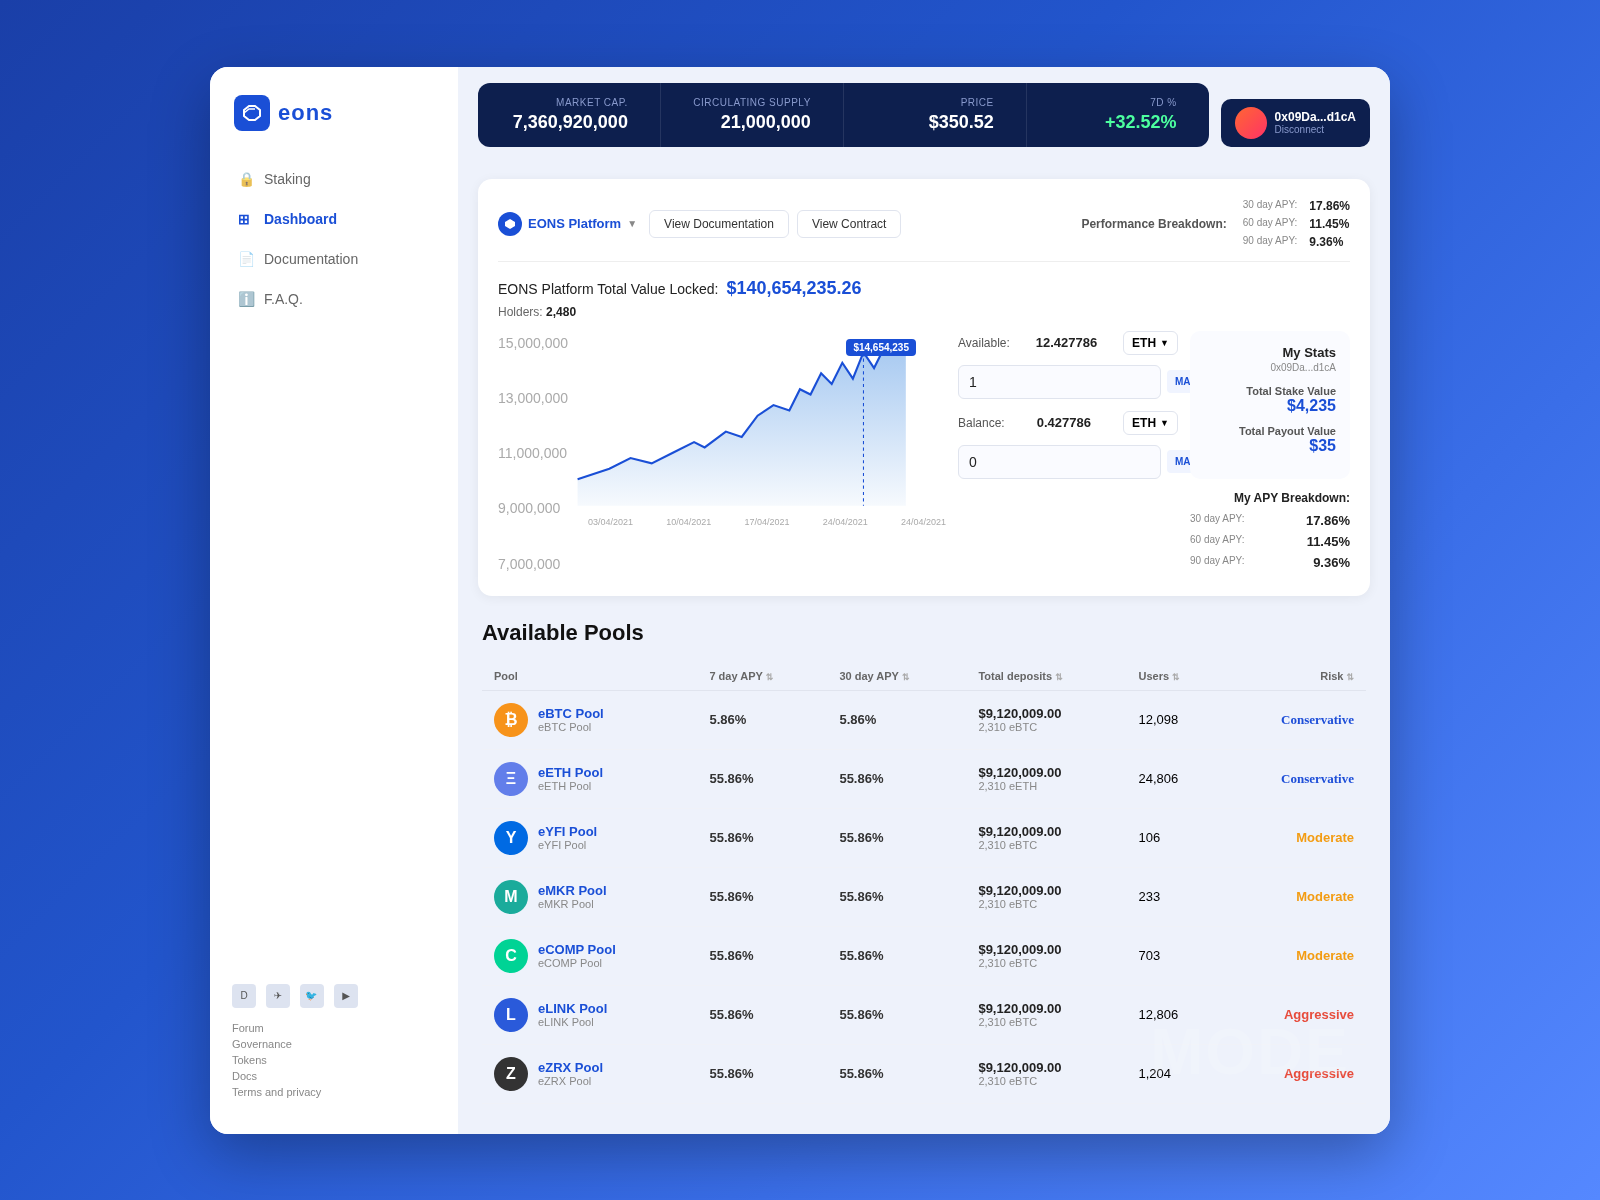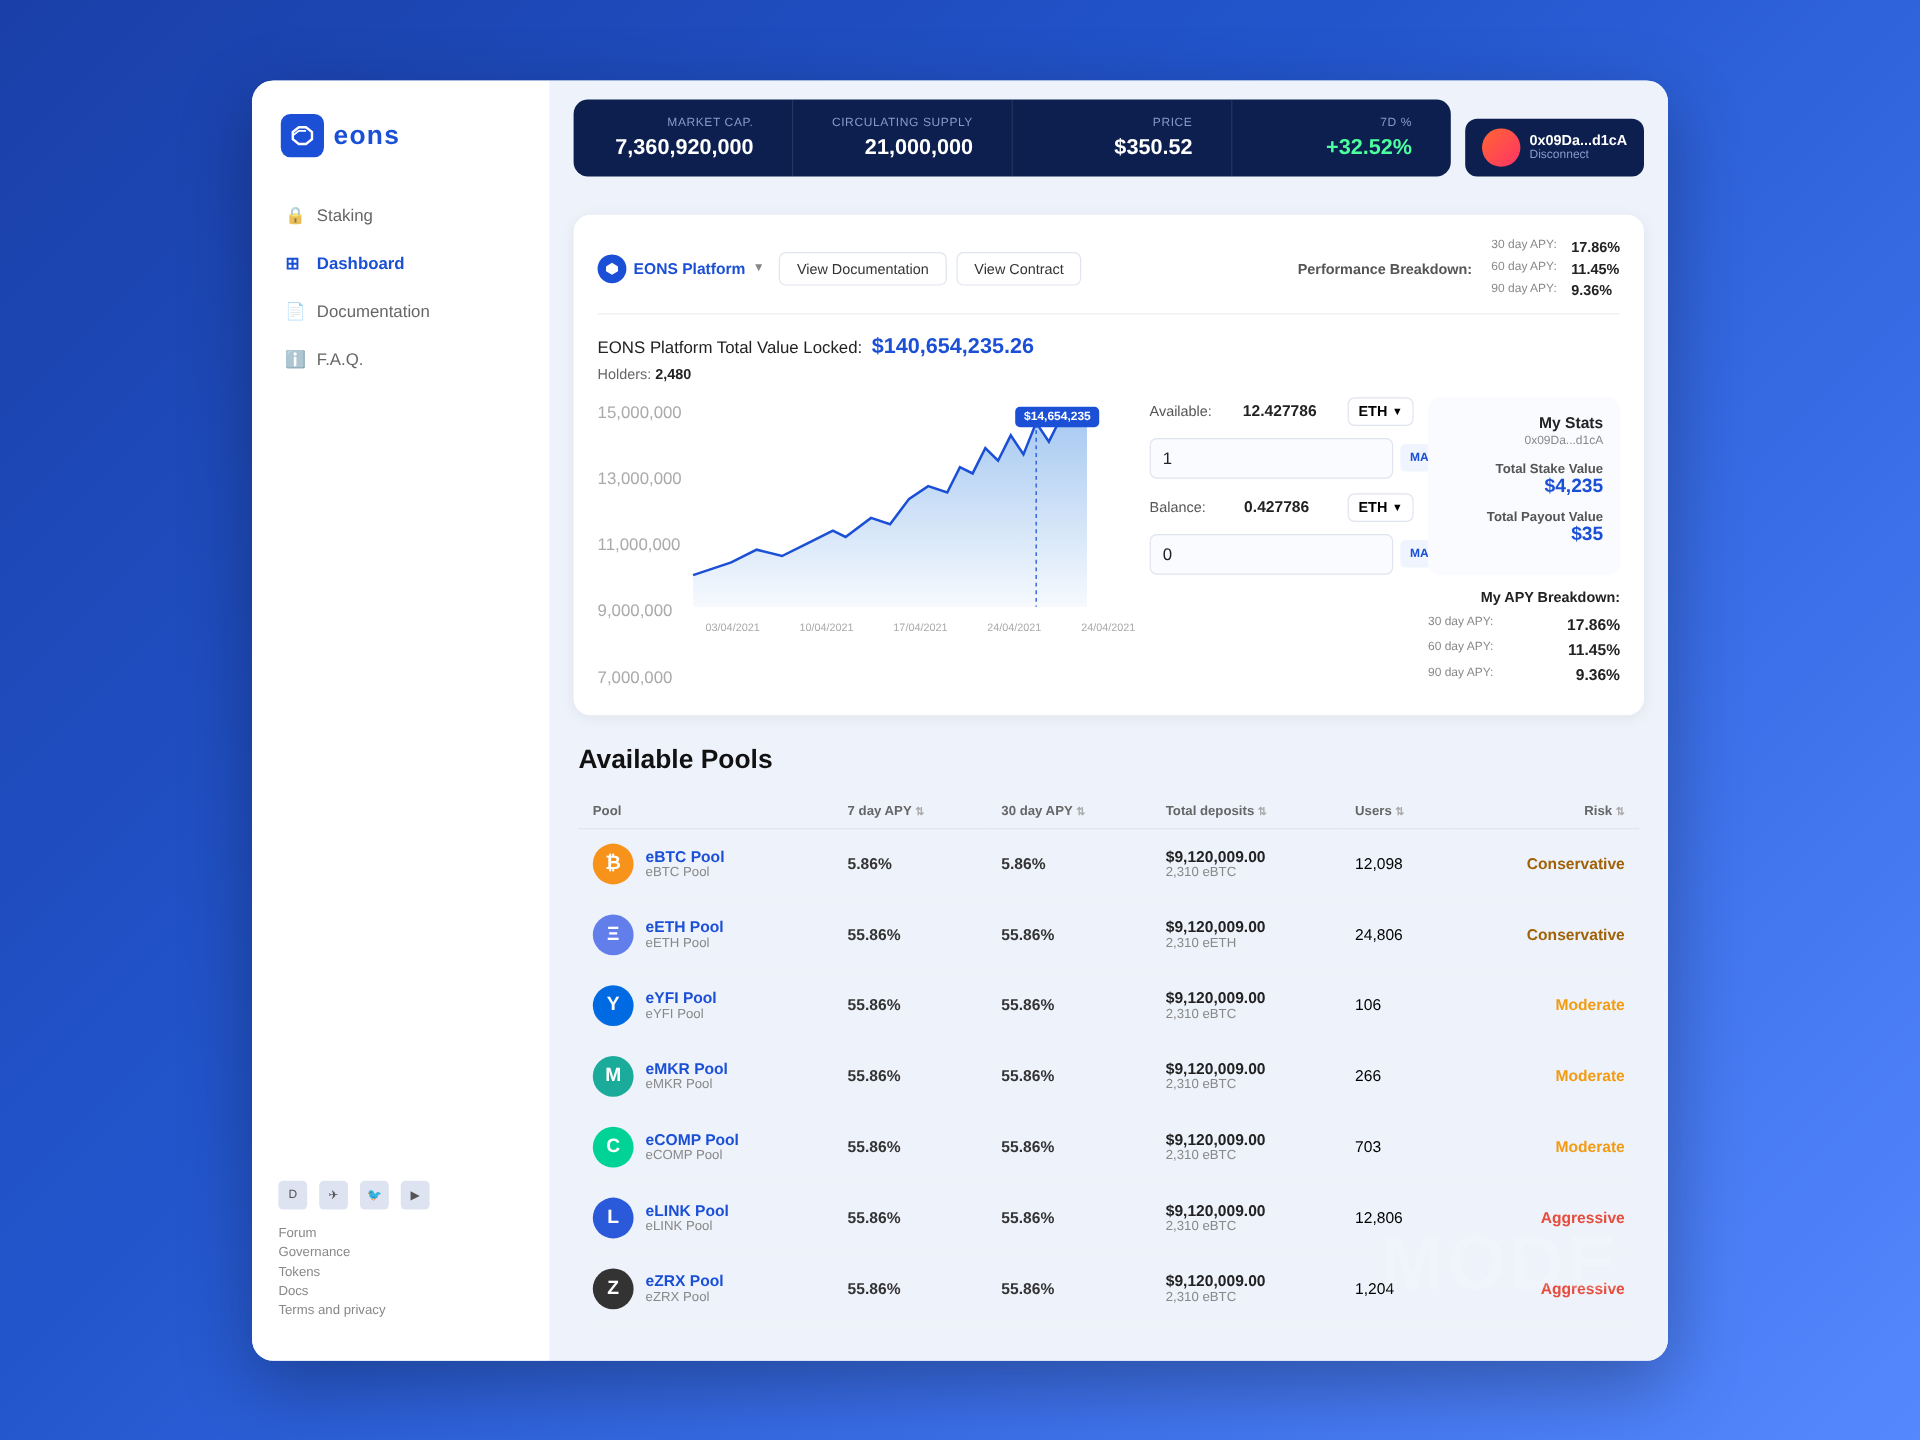--- a/index.html
+++ b/index.html
@@ -371,21 +371,21 @@
     .pool-icon.yfi { background: #006ae3; }
     .pool-icon.mkr { background: #1aab9b; }
     .pool-icon.comp { background: #00d395; }
     .pool-icon.link { background: #2a5ada; }
     .pool-icon.zrx { background: #333; }
     .pool-name { font-weight: 700; color: #1a4fd6; font-size: 13px; }
     .pool-sub { font-size: 11px; color: #888; }
     .apy-text { font-weight: 600; color: #333; }
     .deposit-amount { font-weight: 700; color: #222; font-size: 13px; }
     .deposit-sub { font-size: 11px; color: #888; }
-    .risk-conservative { color: #a16207; font-weight: 600; font-size: 13px; }
+    .risk-conservative { color: #1d4ed8; font-weight: 600; font-size: 13px; font-family: Liberation Serif, serif; }
     .risk-moderate { color: #f39c12; font-weight: 600; font-size: 13px; }
     .risk-aggressive { color: #e74c3c; font-weight: 600; font-size: 13px; }
     
     .watermark {
       position: absolute;
       bottom: 20px;
       right: 20px;
       font-size: 64px;
       font-weight: 900;
       color: rgba(255,255,255,0.15);
@@ -740,21 +740,21 @@
           <div class="pool-sub">eMKR Pool</div>
         </div>
       </div>
     </td>
     <td class="apy-text">55.86%</td>
     <td class="apy-text">55.86%</td>
     <td>
       <div class="deposit-amount">$9,120,009.00</div>
       <div class="deposit-sub">2,310 eBTC</div>
     </td>
-    <td>266</td>
+    <td>233</td>
     <td class="risk-moderate" style="text-align:right;">Moderate</td>
   </tr>
             <tr class="pool-row">
     <td>
       <div class="pool-name-cell">
         <div class="pool-icon comp" style="color:white; font-weight:700;">C</div>
         <div>
           <div class="pool-name">eCOMP Pool</div>
           <div class="pool-sub">eCOMP Pool</div>
         </div>

